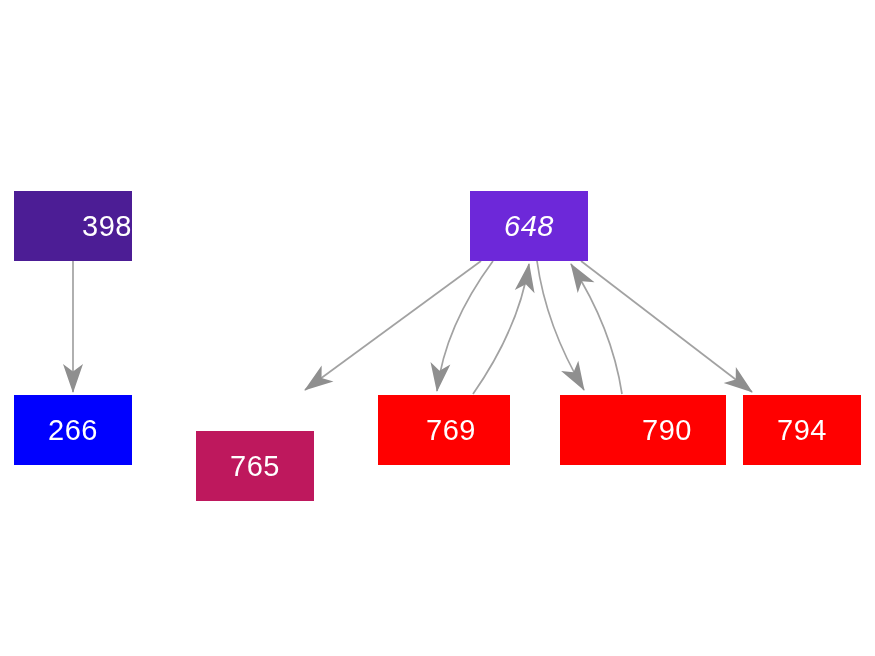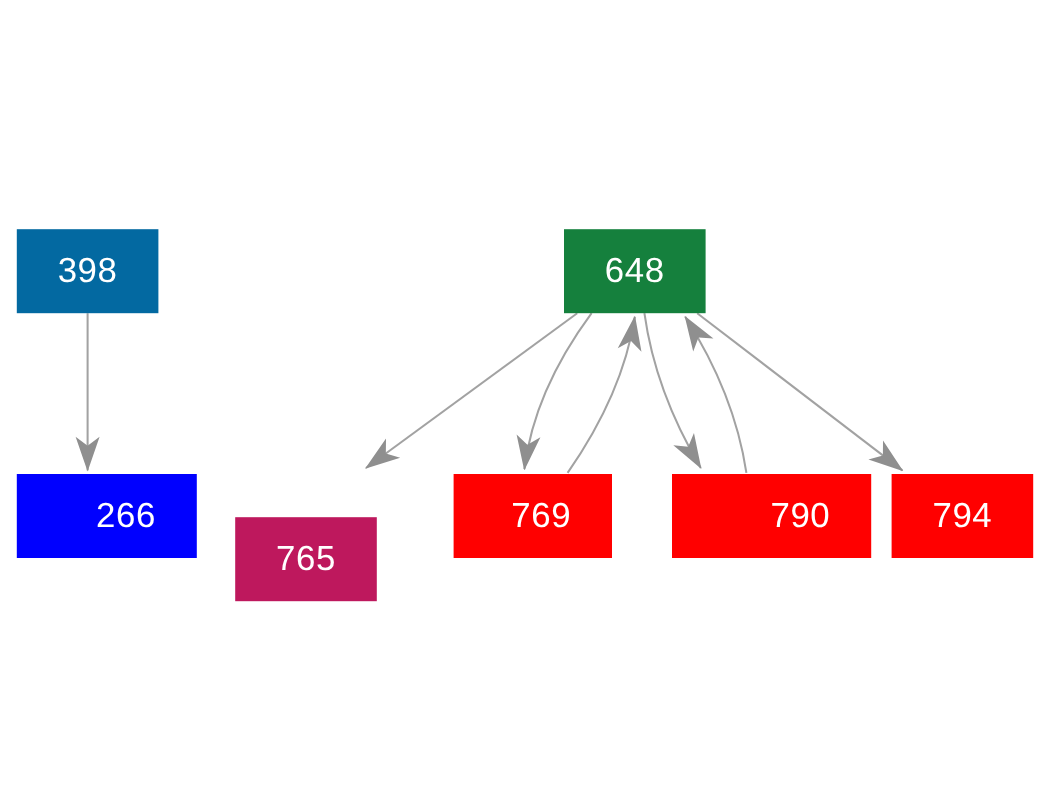--- a/index.html
+++ b/index.html
@@ -58,29 +58,29 @@
 
     <path class="edge" d="M73,261 L73,392" marker-end="url(#arrowhead)" stroke="#a2a2a2"></path>
     <path class="edge" d="M481,261 L305,390" marker-end="url(#arrowhead)" stroke="#a2a2a2"></path>
     <path class="edge" d="M493,261 Q445,326 437,391" marker-end="url(#arrowhead)" stroke="#a2a2a2"></path>
     <path class="edge" d="M473,394 Q519,328 529,264" marker-end="url(#arrowhead)" stroke="#a2a2a2"></path>
     <path class="edge" d="M537,261 Q546,326 584,390" marker-end="url(#arrowhead)" stroke="#a2a2a2"></path>
     <path class="edge" d="M622,394 Q612,328 571,264" marker-end="url(#arrowhead)" stroke="#a2a2a2"></path>
     <path class="edge" d="M581,261 L752,392" marker-end="url(#arrowhead)" stroke="#a2a2a2"></path>
   </svg>
 
-  <div class="node pos-398" style="background: #0369a1;">
+  <div class="node pos-398" style="background: #4c1d95; justify-content: flex-end;">
     <span class="node-label" style="color: rgb(255, 255, 255);">398</span>
   </div>
 
-  <div class="node pos-648" style="background: #15803d;">
+  <div class="node pos-648" style="background: #6d28d9; font-style: italic;">
     <span class="node-label" style="color: rgb(255, 255, 255);">648</span>
   </div>
 
-  <div class="node pos-266" style="background: rgb(0, 0, 255); padding-left: 32px;">
+  <div class="node pos-266" style="background: rgb(0, 0, 255);">
     <span class="node-label" style="color: rgb(255, 255, 255);">266</span>
   </div>
 
   <div class="node pos-765" style="background: #be185d; margin-top: 36px;">
     <span class="node-label" style="color: rgb(255, 255, 255);">765</span>
   </div>
 
   <div class="node pos-769" style="background: rgb(255, 0, 0); padding-left: 14px;">
     <span class="node-label" style="color: rgb(255, 255, 255);">769</span>
   </div>

